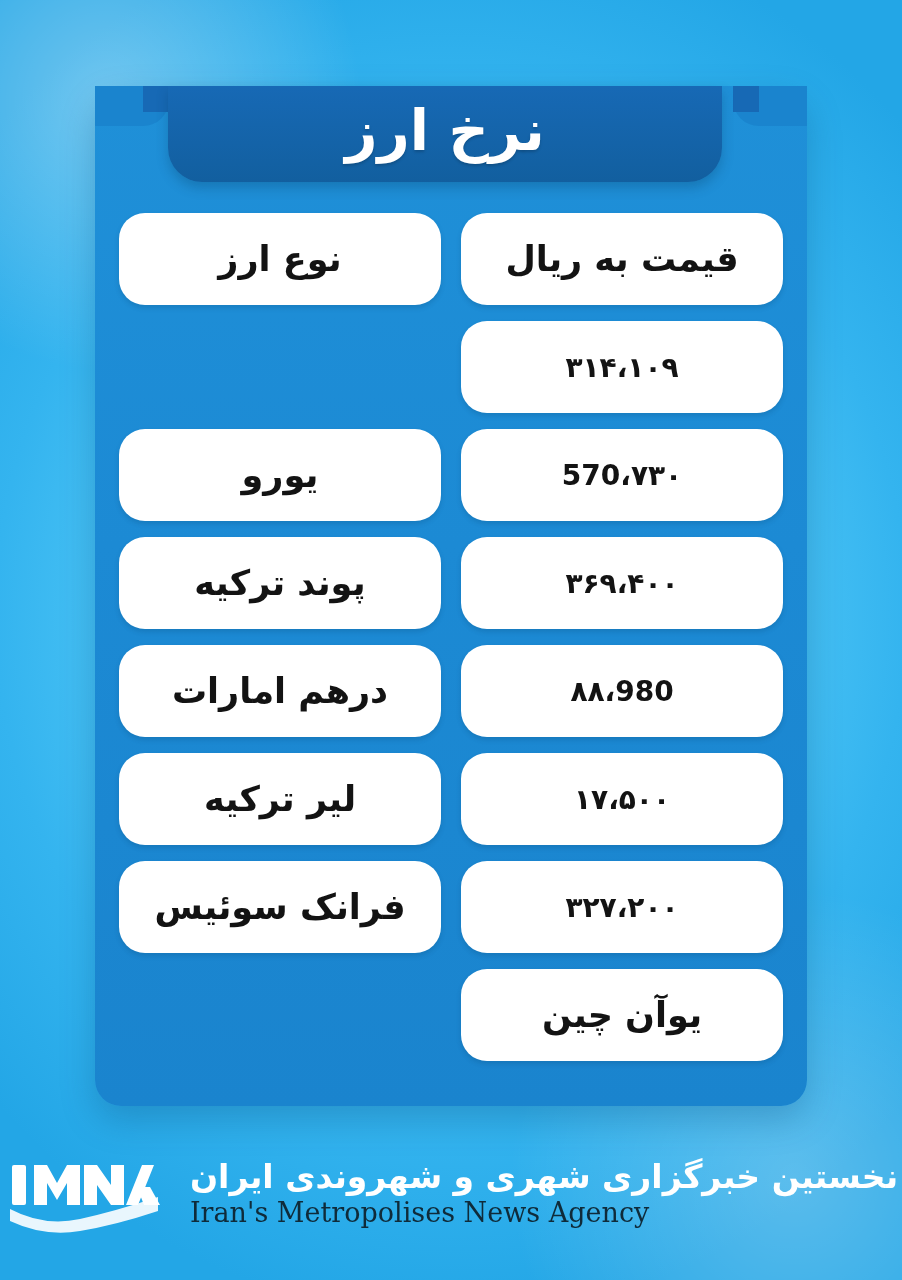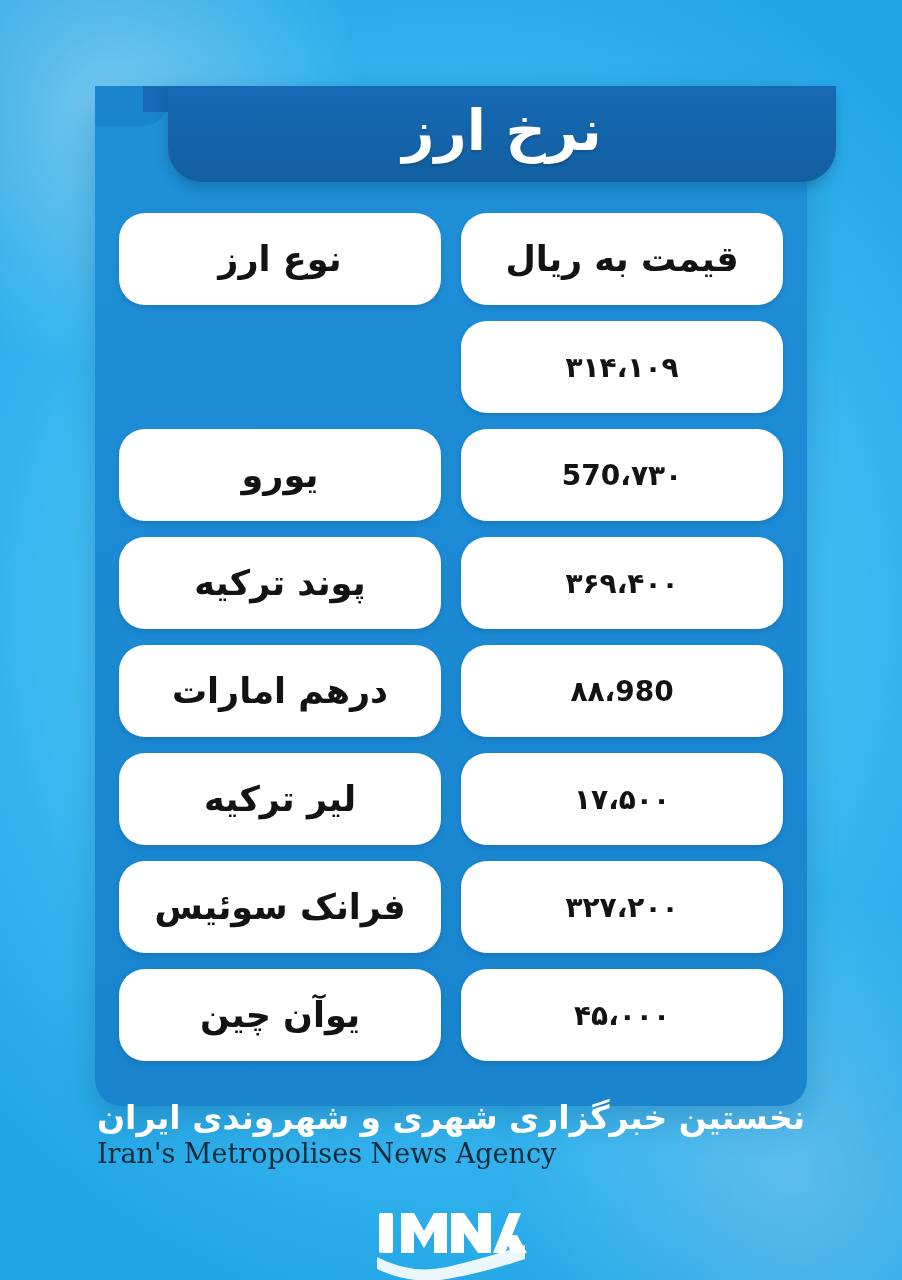--- a/index.html
+++ b/index.html
@@ -50,21 +50,21 @@
     position: absolute;
     left: 95px;
     top: 86px;
     width: 712px;
     height: 120px;
   }
   .ribbon {
     position: absolute;
     left: 73px;
     top: 0;
-    width: 668px;
+    width: 554px;
     height: 96px;
     background: linear-gradient(180deg, #1769b5 0%, #125f9f 100%);
     border-bottom-left-radius: 34px;
     border-bottom-right-radius: 34px;
     display: flex;
     align-items: center;
     justify-content: center;
     box-shadow: 0 6px 12px rgba(5, 50, 85, 0.25);
   }
   .ribbon-title {
@@ -138,21 +138,21 @@
   .row.header .cell { font-size: 35px; }
 
   
   .footer {
     position: absolute;
     left: 0;
     right: 0;
     bottom: 22px;
     height: 130px;
     display: flex;
-    flex-direction: column;
+    flex-direction: row;
     align-items: center;
     justify-content: center;
     gap: 26px;
     padding: 0 60px;
     box-sizing: border-box;
   }
   .footer-text {
     display: flex;
     flex-direction: column;
     align-items: flex-end;
@@ -226,21 +226,20 @@
       <div class="cell price">۱۷،۵۰۰</div>
       <div class="cell name">لیر ترکیه</div>
     </div>
 
     <div class="row">
       <div class="cell price">۳۲۷،۲۰۰</div>
       <div class="cell name">فرانک سوئیس</div>
     </div>
 
     <div class="row">
-      <div class="cell price">۴۵،۰۰۰</div>
       <div class="cell name">یوآن چین</div>
     </div>
 
   </div>
 
   <div class="footer">
     <div class="footer-text">
       <div class="footer-fa">نخستین خبرگزاری شهری و شهروندی ایران</div>
       <div class="footer-en">Iran's Metropolises News Agency</div>
     </div>

